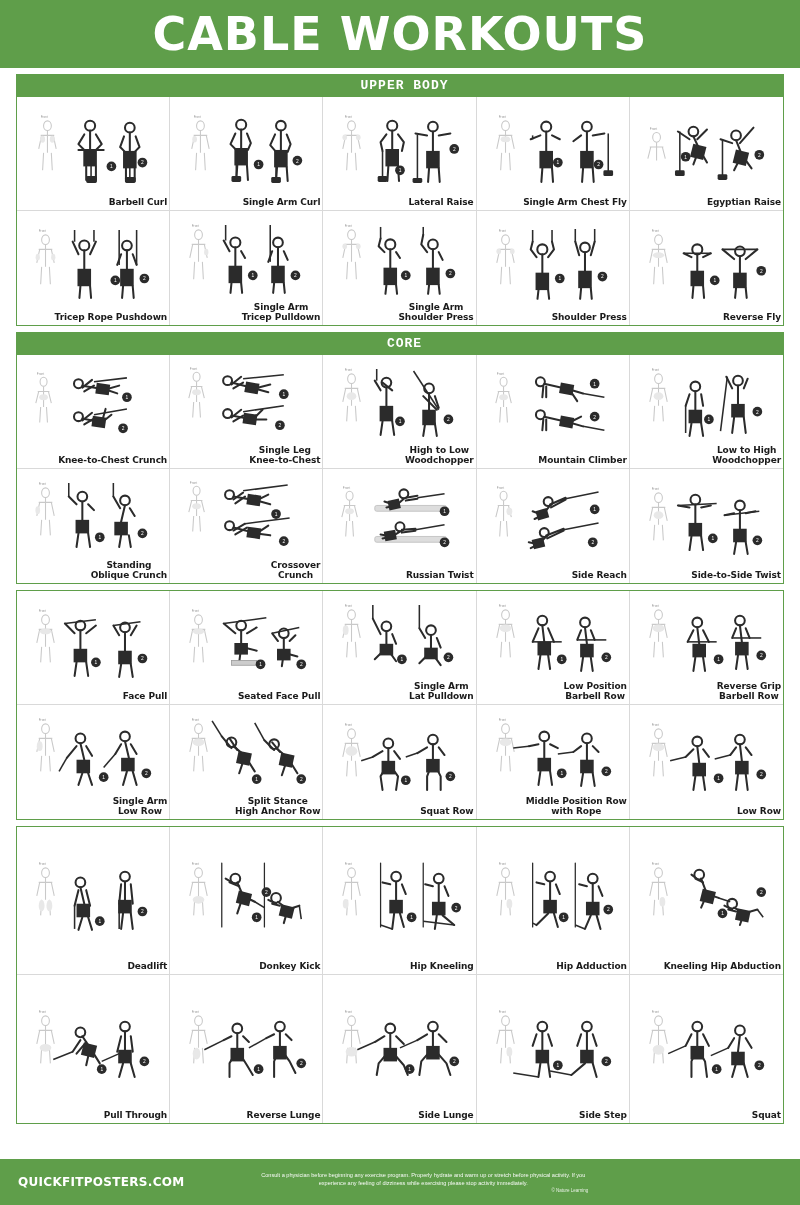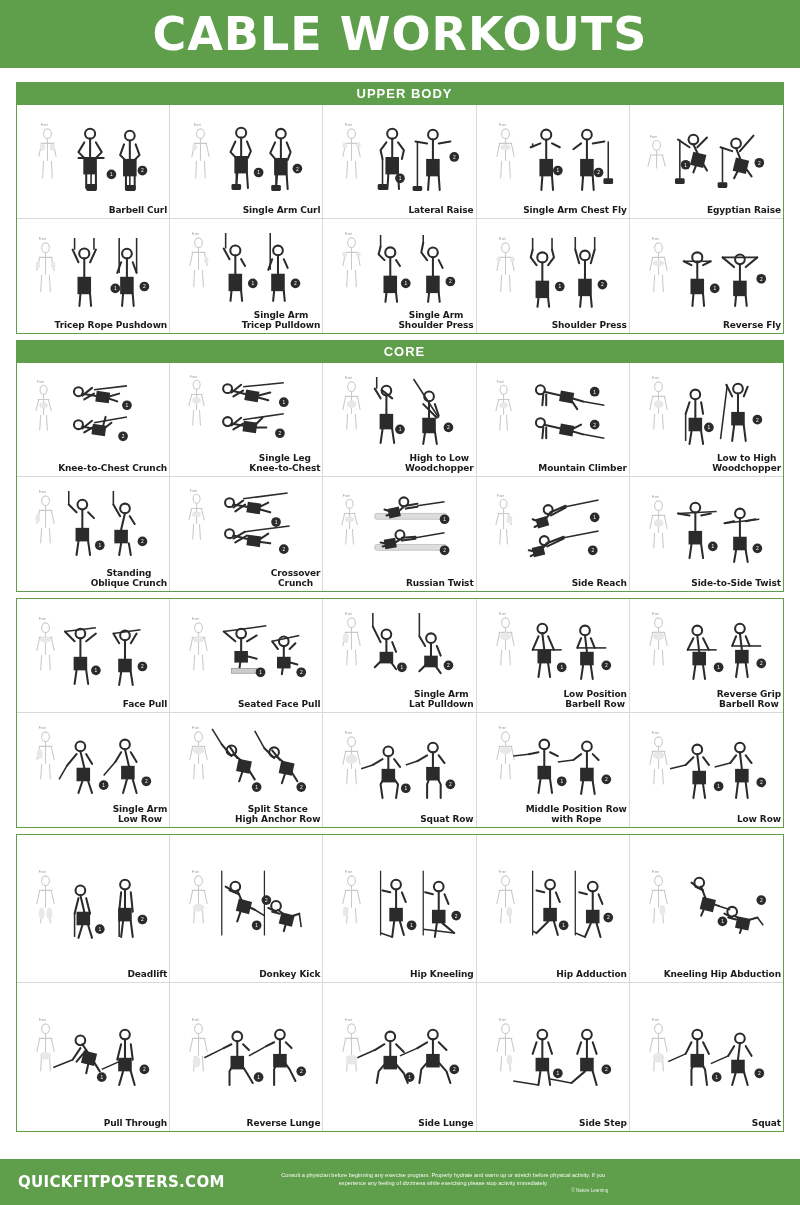--- a/index.html
+++ b/index.html
@@ -14,21 +14,20 @@
     overflow: hidden;
   }
   .poster {
     position: relative;
     width: 800px;
     height: 1205px;
     background: #ffffff;
     box-sizing: border-box;
     display: flex;
     flex-direction: column;
-    gap: 8px;
   }
 
   
   .header {
     background: #5f9e4a;
     height: 68px;
     display: flex;
     align-items: center;
     justify-content: center;
     flex: none;
@@ -60,21 +59,21 @@
     box-sizing: border-box;
   }
   .section-header {
     background: #5f9e4a;
     color: #ffffff;
     text-align: center;
     font-size: 13px;
     font-weight: bold;
     letter-spacing: 1px;
     padding: 3px 0 4px 9px;
-    font-family: Liberation Sans, sans-serif;
+    font-family: Liberation Mono, monospace;
   }
   .grid {
     display: grid;
     grid-template-columns: repeat(5, 1fr);
   }
   .cell {
     border-right: 1px solid #d9d9d9;
     border-bottom: 1px solid #d9d9d9;
     box-sizing: border-box;
     padding: 4px 2px 3px 2px;
@@ -121,21 +120,21 @@
     height: 46px;
     flex: none;
     display: flex;
     align-items: center;
     justify-content: space-between;
     padding: 0 18px;
     box-sizing: border-box;
   }
   .footer-brand {
     color: #ffffff;
-    font-size: 15px;
+    font-size: 12px;
     font-weight: bold;
     letter-spacing: 0.3px;
     font-family: "DejaVu Sans", sans-serif;
     text-align: right;
   }
   .footer-disclaimer {
     color: #ffffff;
     font-size: 5.6px;
     line-height: 1.5;
     text-align: center;

